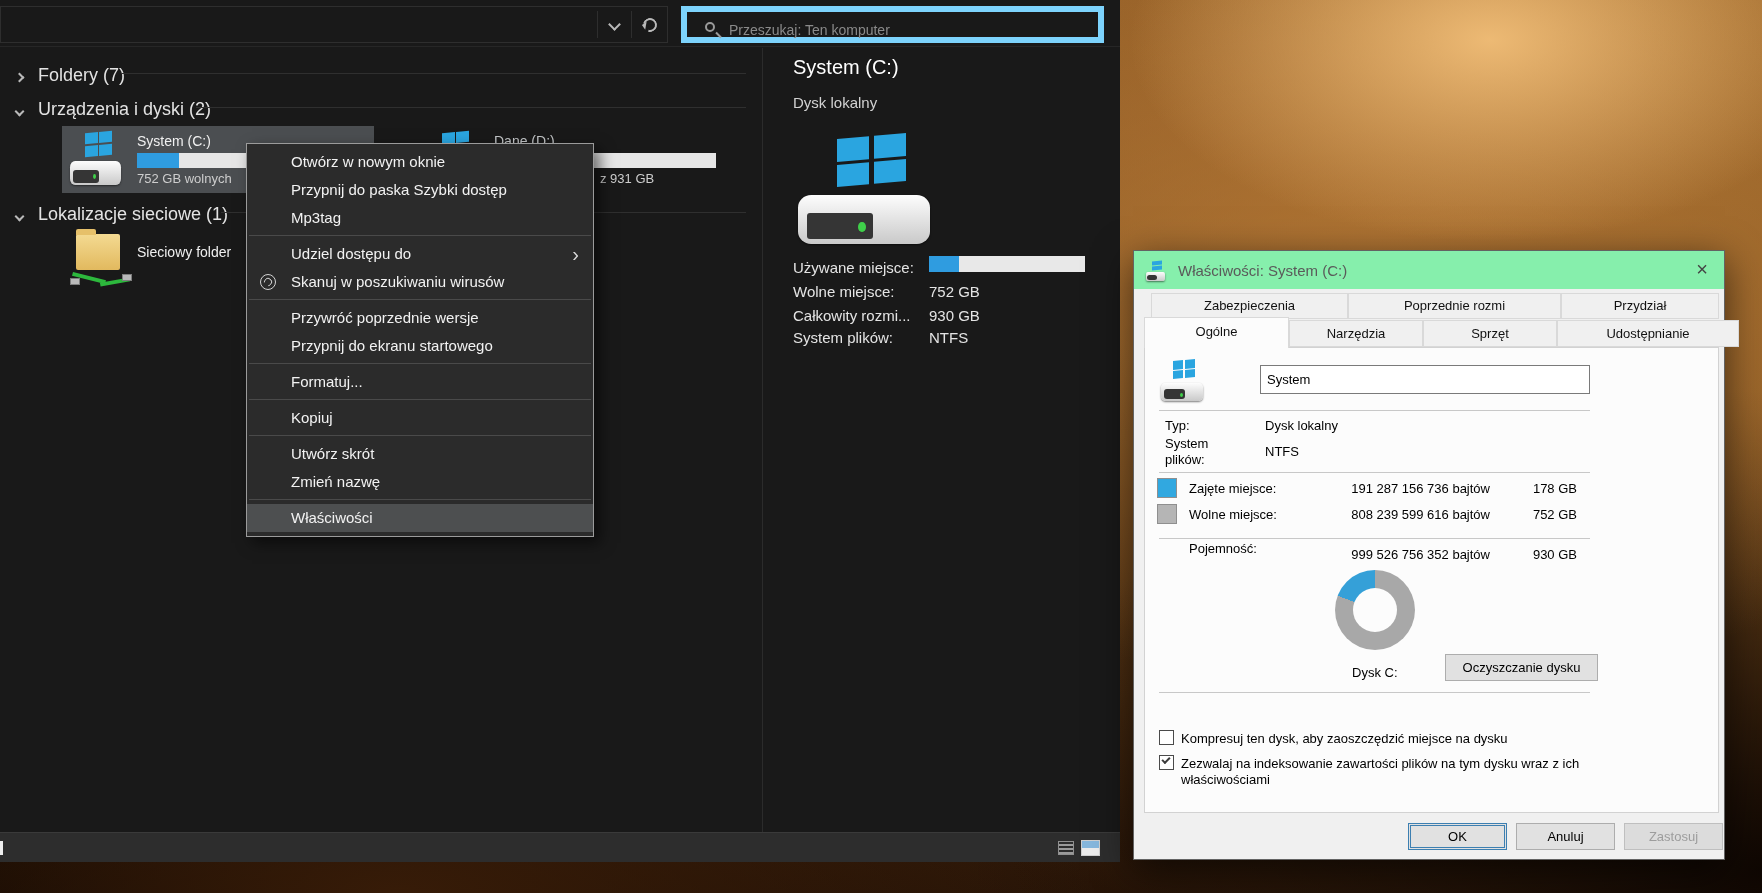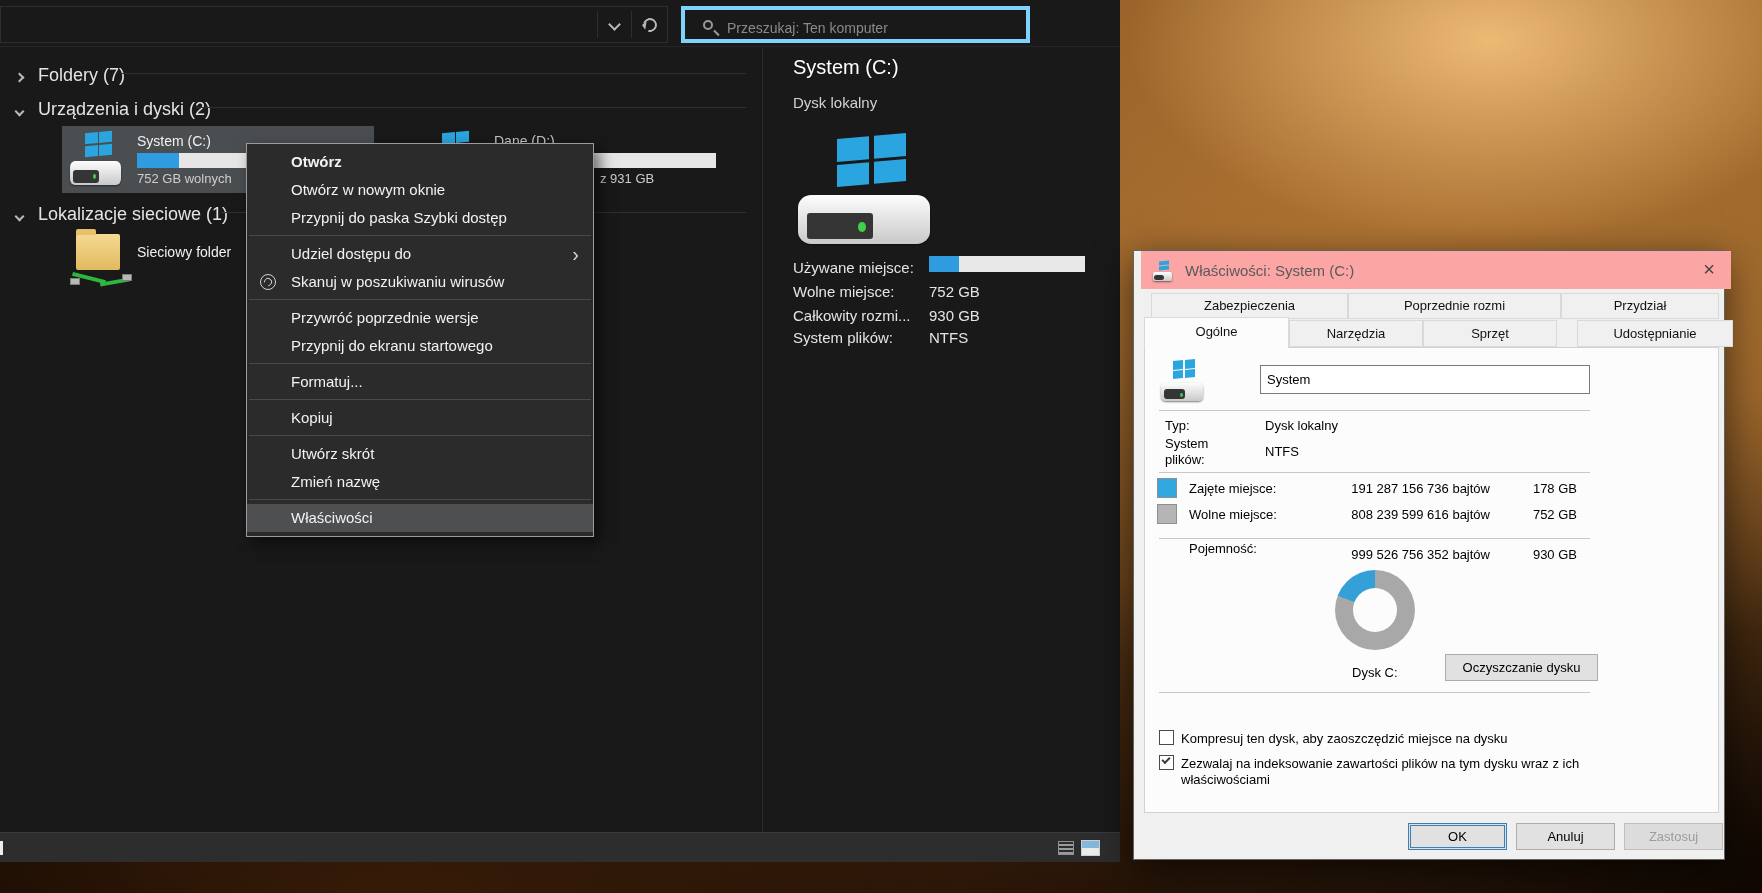--- a/index.html
+++ b/index.html
@@ -22,21 +22,21 @@
   
   #explorer { position:absolute; left:0; top:0; width:1120px; height:862px; background:#191919; z-index:10; }
   .toolbar { position:absolute; left:0; top:0; width:1120px; height:47px; background:#191919; border-bottom:1px solid #262626; }
   .addrbar { position:absolute; left:0; top:6px; width:668px; height:37px; border:1px solid #2e2e2e; background:#191919; }
   .addr-btn { position:absolute; top:0; height:35px; display:flex; align-items:center; justify-content:center; }
   .vline { position:absolute; top:4px; bottom:4px; width:1px; background:#2e2e2e; }
   .chev { width:9px; height:9px; border-right:2px solid #b9b9b9; border-bottom:2px solid #b9b9b9; transform:rotate(45deg); }
   .chev.right { transform:rotate(-45deg); }
   .refresh { width:14px; height:14px; border:2px solid #b9b9b9; border-radius:50%; border-left-color:transparent; position:relative; transform:rotate(-30deg); }
   .refresh::after { content:""; position:absolute; left:-6px; top:-3px; border:4px solid transparent; border-right-color:#b9b9b9; transform:rotate(40deg); }
-  .searchbox { position:absolute; left:681px; top:6px; width:349px; height:37px; border:4px solid #7dd3fc; background:#191919; }
+  .searchbox { position:absolute; left:681px; top:6px; width:423px; height:37px; border:6px solid #7dd3fc; background:#191919; }
   .mag { position:absolute; left:18px; top:10px; width:10px; height:10px; border:2px solid #9a9a9a; border-radius:50%; }
   .mag::after { content:""; position:absolute; width:7px; height:2px; background:#9a9a9a; left:8px; top:10px; transform:rotate(45deg); }
   .searchbox input { position:absolute; left:42px; top:0; width:370px; height:35px; background:transparent; border:none; outline:none; color:#cfcfcf; font-size:14px; font-family:"Liberation Sans",sans-serif; }
   .searchbox input::placeholder { color:#8a8a8a; opacity:1; }
 
   .grouphdr { position:absolute; color:#e3e3e3; font-size:18px; }
   .grouphdr .rule { position:absolute; top:8px; height:1px; background:#2f2f2f; }
 
   .tile { position:absolute; width:312px; height:67px; }
   .tile.sel { background:#4b4e51; }
@@ -82,21 +82,21 @@
   .mi { position:relative; height:28px; line-height:28px; padding-left:44px; font-size:15px; color:#f2f2f2; }
   .mi.bold { font-weight:bold; }
   .mi.hl { background:#4d4f50; }
   .msep { border-top:1px solid #4a4a4a; margin:3px 2px 4px 2px; }
   .mi .arrow { position:absolute; right:14px; top:0; font-size:20px; color:#d9d9d9; }
   .av-icon { position:absolute; left:13px; top:6px; width:16px; height:16px; border:1px solid #d3d3d3; border-radius:50%; }
   .av-icon::after { content:""; position:absolute; inset:3px; border:1px solid #d3d3d3; border-radius:50%; border-bottom-color:transparent; transform:rotate(40deg); }
 
   
   #dialog { position:absolute; left:1133px; top:250px; width:592px; height:610px; background:#f0f0f0; border:1px solid #636363; box-shadow:0 10px 36px rgba(0,0,0,.6); z-index:40; font-size:13px; color:#000; }
-  .dtitlebar { position:absolute; left:7px; top:0; width:100%; height:38px; background:#fca5a5; }
+  .dtitlebar { position:absolute; left:0; top:0; width:100%; height:38px; background:#86efac; }
   .dtitle { position:absolute; left:44px; top:11px; font-size:15px; color:#5a5a5a; }
   .dclose { position:absolute; right:4px; top:2px; width:36px; height:32px; text-align:center; line-height:32px; font-size:20px; color:#444; }
   .tab { position:absolute; background:#f0f0f0; border:1px solid #d9d9d9; text-align:center; font-size:13px; color:#111; }
   .tab.active { background:#fcfcfc; border-bottom:none; z-index:3; }
   .dpage { position:absolute; left:10px; top:96px; width:575px; height:466px; background:#fcfcfc; border:1px solid #d2d2d2; }
   .dhr { position:absolute; left:14px; width:431px; height:1px; background:#c8c8c8; }
   .dlabel { position:absolute; color:#000; }
   .swatch { position:absolute; left:12px; width:20px; height:20px; border:1px solid #8f8f8f; }
   .bytes { position:absolute; left:185px; width:160px; text-align:right; }
   .gbs   { position:absolute; left:352px; width:80px; text-align:right; }
@@ -230,23 +230,23 @@
     <div class="dp-val" style="top:329px;">NTFS</div>
 
     <div class="statusbar">
       <div class="sliver"></div>
       <div class="sview1"></div>
       <div class="sview2"></div>
     </div>
   </div>
 
   <div id="ctxmenu">
-    <div class="mi bold">Otwórz</div>
     <div class="mi">Otwórz w nowym oknie</div>
     <div class="mi">Przypnij do paska Szybki dostęp</div>
+    <div class="mi">Mp3tag</div>
     <div class="msep"></div>
     <div class="mi">
       <span>Udziel dostępu do</span>
       <span class="arrow">›</span>
     </div>
     <div class="mi">
       <span class="av-icon"></span>
       <span>Skanuj w poszukiwaniu wirusów</span>
     </div>
     <div class="msep"></div>
@@ -279,21 +279,21 @@
       <div class="dclose">×</div>
     </div>
 
     <div class="tab" style="left:17px; top:42px; width:197px; height:26px; line-height:24px;">Zabezpieczenia</div>
     <div class="tab" style="left:214px; top:42px; width:213px; height:26px; line-height:24px;">Poprzednie rozmi</div>
     <div class="tab" style="left:427px; top:42px; width:158px; height:26px; line-height:24px;">Przydział</div>
 
     <div class="tab active" style="left:10px; top:66px; width:145px; height:31px; line-height:28px;">Ogólne</div>
     <div class="tab" style="left:155px; top:69px; width:134px; height:27px; line-height:25px;">Narzędzia</div>
     <div class="tab" style="left:289px; top:69px; width:134px; height:27px; line-height:25px;">Sprzęt</div>
-    <div class="tab" style="left:443px; top:69px; width:156px; height:27px; line-height:25px;">Udostępnianie</div>
+    <div class="tab" style="left:423px; top:69px; width:182px; height:27px; line-height:25px;">Udostępnianie</div>
 
     <div class="dpage">
       <div class="drive-icon" style="left:16px; top:12px; width:48px; height:42px;">
         <div class="lg">
             <div></div>
             <div></div>
             <div></div>
             <div></div>
           </div>
         <div class="body"></div>

